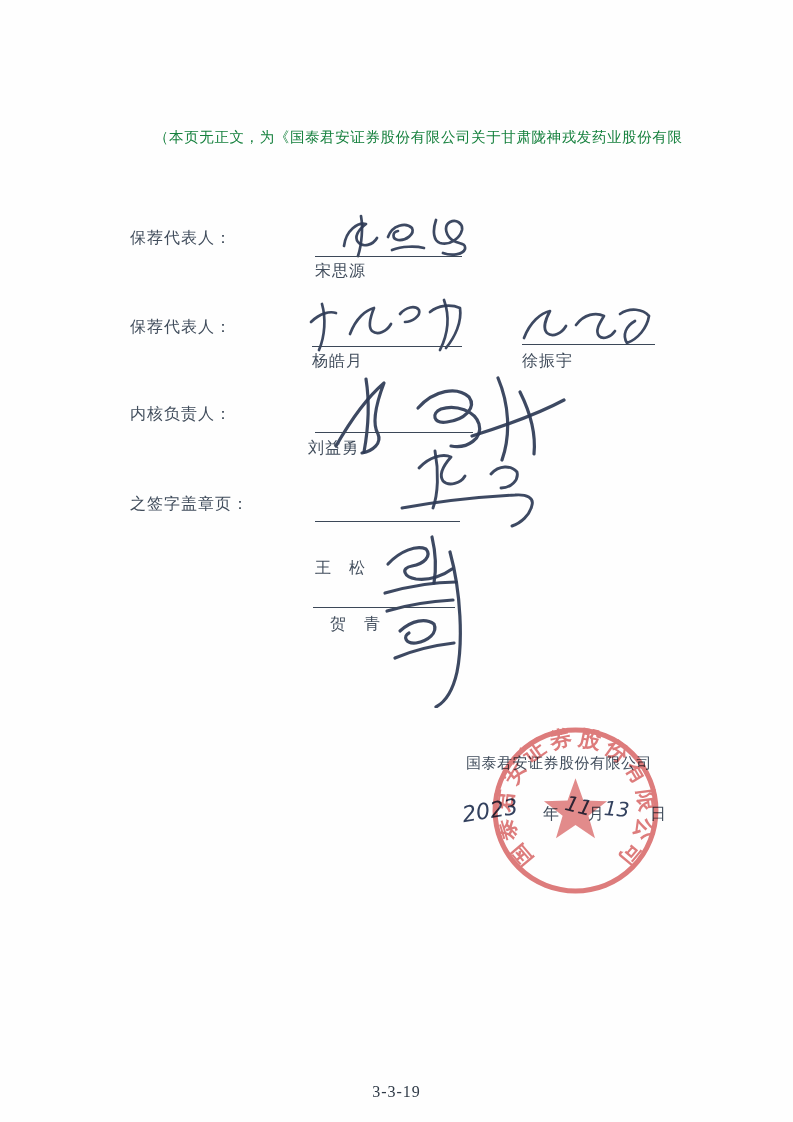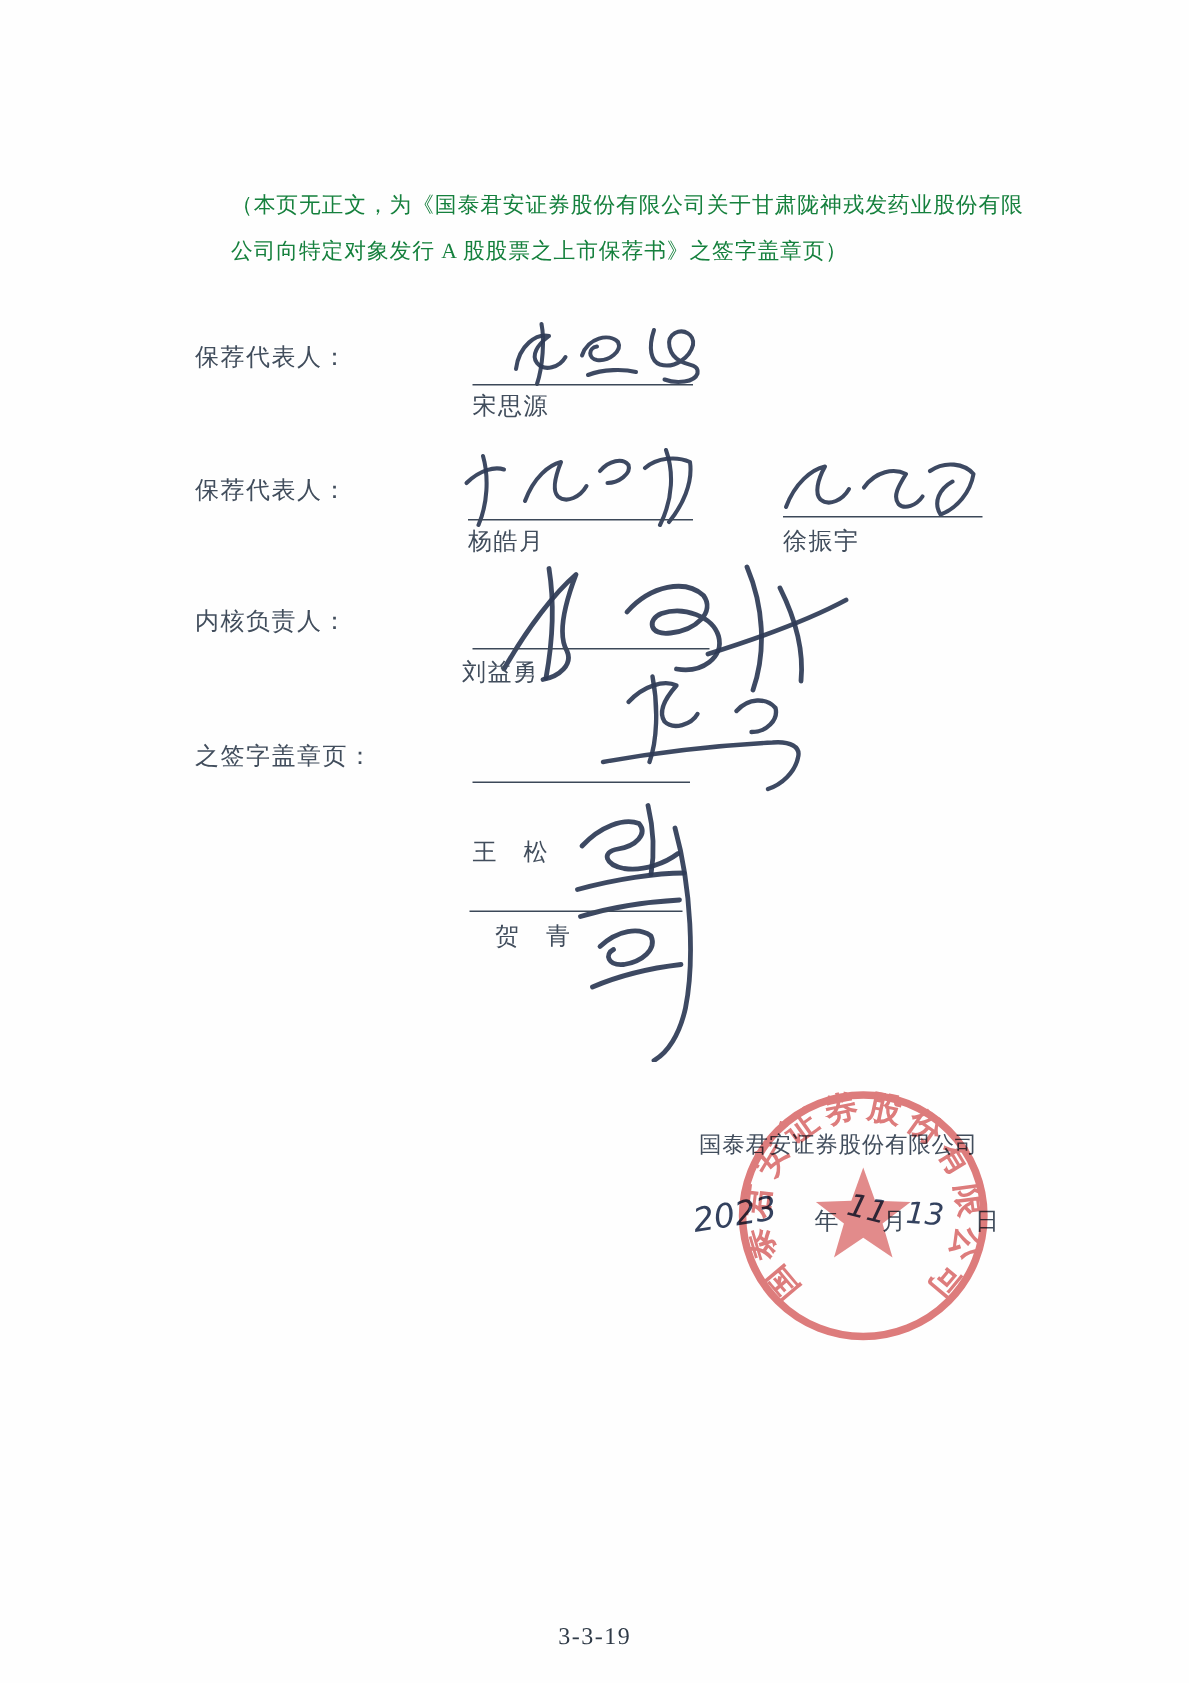--- a/index.html
+++ b/index.html
@@ -55,21 +55,20 @@
     position:absolute;left:0;top:1038px;width:100%;
     text-align:center;font-size:16px;letter-spacing:1px;color:#2f3a47;margin-top:45px;
   }
 </style>
 </head>
 <body>
 
 <div class="page">
 
   <div class="intro-line" style="top:122px">（本页无正文，为《国泰君安证券股份有限公司关于甘肃陇神戎发药业股份有限</div>
-  <div class="intro-line" style="top:153px">公司向特定对象发行 A 股股票之上市保荐书》之签字盖章页）</div>
 
   <div class="row-label" style="top:228px">保荐代表人：</div>
   <svg class="sig" style="left:330px;top:210px" width="140" height="52" viewBox="0 0 140 52">
     <path stroke-width="2.7" d="M14,36 C16,20 28,12 36,14 C28,20 24,27 28,32 C33,38 43,35 47,28"></path>
     <path stroke-width="2.7" d="M31,6 C33,16 32,34 28,46"></path>
     <path stroke-width="2.7" d="M58,27 C62,15 76,12 82,18 C85,24 76,31 68,30 C62,29 62,22 68,21"></path>
     <path stroke-width="2.7" d="M62,40 C72,36 86,36 94,38"></path>
     <path stroke-width="2.7" d="M106,10 C102,22 104,31 110,33 C120,36 130,28 132,20 C133,13 126,9 120,12 C113,16 116,27 124,31 C130,34 136,33 135,39 C133,45 121,46 113,43"></path>
   </svg>
   <div class="sig-line" style="left:315px;top:256px;width:147px"></div>

